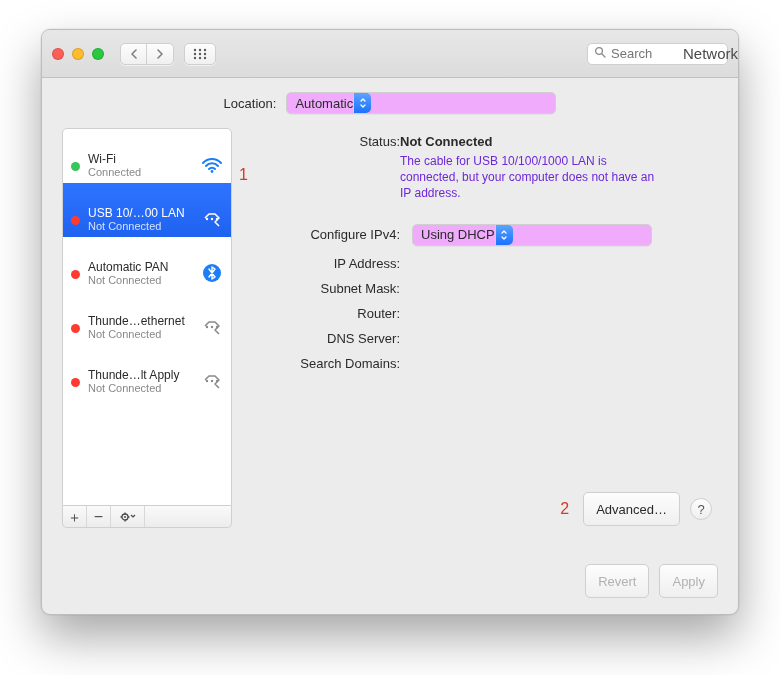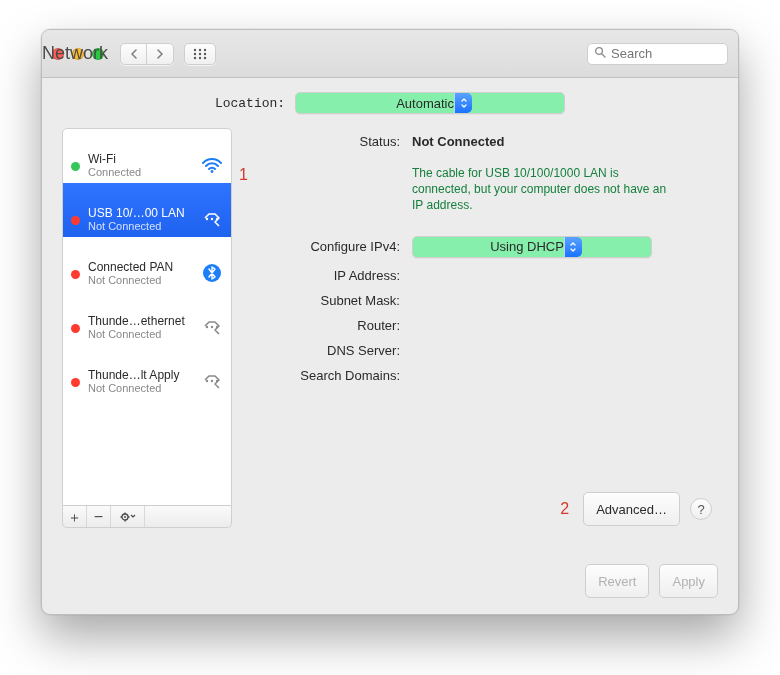--- a/index.html
+++ b/index.html
@@ -40,45 +40,45 @@
     display: flex; align-items: center;
     background: linear-gradient(#fdfdfd,#f0f0f0);
     border: 1px solid #cfcfcf; border-radius: 5px;
     height: 22px;
     box-shadow: 0 1px 0 rgba(255,255,255,0.6);
   }
   .nav-btn { width: 26px; height: 100%; display:flex; align-items:center; justify-content:center; color:#808080; }
   .nav-btn:first-child { border-right: 1px solid #d0d0d0; }
   .grid-btn { width: 32px; justify-content:center; }
   .title {
-    position:absolute; left:0; right:0; text-align:left;
-    font-size:18px; color:#4a4a4a; pointer-events:none;
+    position:absolute; left:0; right:0; text-align:right;
+    font-size:15px; color:#4a4a4a; pointer-events:none;
   }
   .spacer { flex:1; }
   .search-wrap {
     display:flex; align-items:center;
     width: 141px; height: 22px;
     background:#fff; border:1px solid #cfcfcf; border-radius:5px;
     padding: 0 6px; gap:5px;
   }
   .search-wrap input { border:none; outline:none; width:100%; font-size:13px; background:transparent; }
   .search-wrap .mag { color:#8a8a8a; }
 
   .content { position:relative; padding: 14px 20px 18px; height: calc(100% - 48px); }
 
   .location-row {
     display:flex; align-items:center; justify-content:center;
     gap: 10px; margin-bottom: 14px;
   }
-  .location-row label { color:#2a2a2a;font-family:Liberation Mono, monospace; }
+  .location-row label { color:#2a2a2a; }
 
   .select, .select-sm {
     position:relative;
-    display:flex; align-items:center; justify-content:center;
-    background:#86efac; border:1px solid #cfcfcf; border-radius:5px;
+    display:flex; align-items:center; justify-content:flex-start;
+    background:#f0abfc; border:1px solid #cfcfcf; border-radius:5px;
     height: 22px; padding: 0 0 0 8px;
     box-shadow: 0 1px 0 rgba(0,0,0,0.04);
   }
   .select { width: 270px; }
   .select-sm { width: 240px; }
   .select .cap, .select-sm .cap {
     width: 18px; height: 100%;
     background: linear-gradient(#5aa3ff,#1a72ff);
     border-left: 1px solid #bcd4ff;
     border-top-right-radius:5px; border-bottom-right-radius:5px;
@@ -132,25 +132,25 @@
   .detail {
     flex:1; position:relative;
     background:transparent;
     padding: 4px 6px 4px 6px;
   }
   .annot {
     position:absolute; color:#d43a2a; font-size:16px; font-weight:500;
   }
   .annot.one { left:-5px; top:38px; }
 
-  .kv { display:flex; gap:12px; margin-bottom:10px; }
+  .kv { display:flex; margin-bottom:10px; }
   .kv .k { width:150px; text-align:right; color:#2a2a2a; }
   .kv .v { flex:1; color:#2a2a2a; }
   .status-head .v b { font-weight:600; }
-  .status-desc { font-size:12px; color:#15803d; line-height:1.35; margin-top:16px; max-width:260px; }
+  .status-desc { font-size:12px; color:#6d28d9; line-height:1.35; margin-top:4px; max-width:260px; }
 
   .field-row { display:flex; align-items:center; gap:12px; margin-bottom:10px; }
   .field-row .k { width:150px; text-align:right; }
 
   .bottom-right {
     position:absolute; right:6px; bottom:2px;
     display:flex; align-items:center; gap:10px;
   }
   .annot-two { color:#d43a2a; font-size:16px; font-weight:500; margin-right:4px; }
   .push-btn {
@@ -274,21 +274,21 @@
                   <circle cx="6" cy="9" r="1.2" fill="#fff"></circle>
                   <circle cx="11" cy="9" r="1.2" fill="#fff"></circle>
                   <circle cx="16" cy="9" r="1.2" fill="#fff"></circle>
                 </svg>
             </span>
           </div>
 
           <div class="side-item">
             <span class="dot red"></span>
             <div class="side-text">
-              <div class="name">Connected PAN</div>
+              <div class="name">Automatic PAN</div>
               <div class="sub">Not Connected</div>
             </div>
             <span class="side-icon">
               <svg width="20" height="20" viewBox="0 0 20 20">
                   <circle cx="10" cy="10" r="9" fill="#1c7ef9"></circle>
                   <path d="M7 6 L13 14 L10 16 L10 4 L13 6 L7 14" fill="none" stroke="#fff" stroke-width="1.4" stroke-linejoin="round" stroke-linecap="round"></path>
                 </svg>
             </span>
           </div>
 

